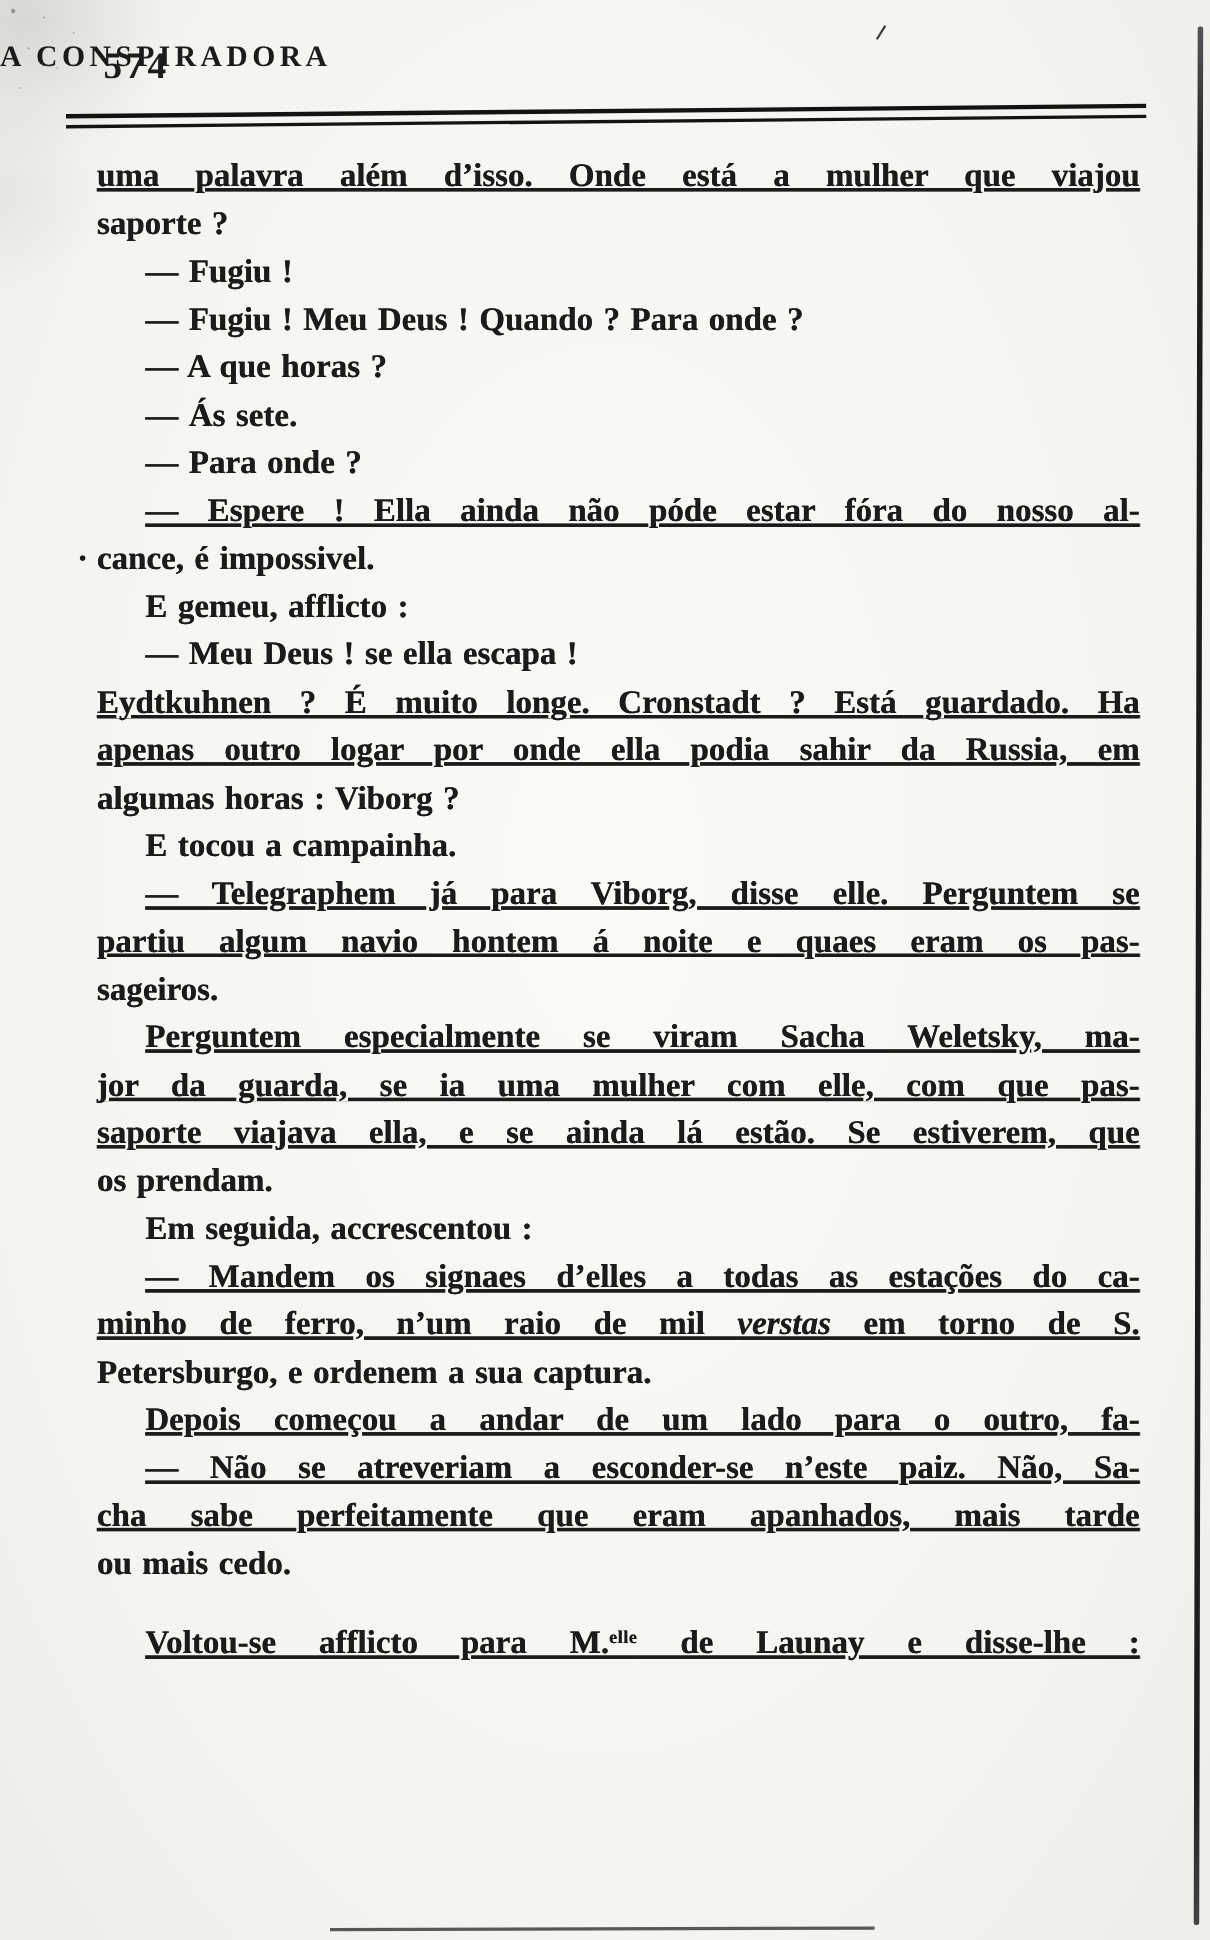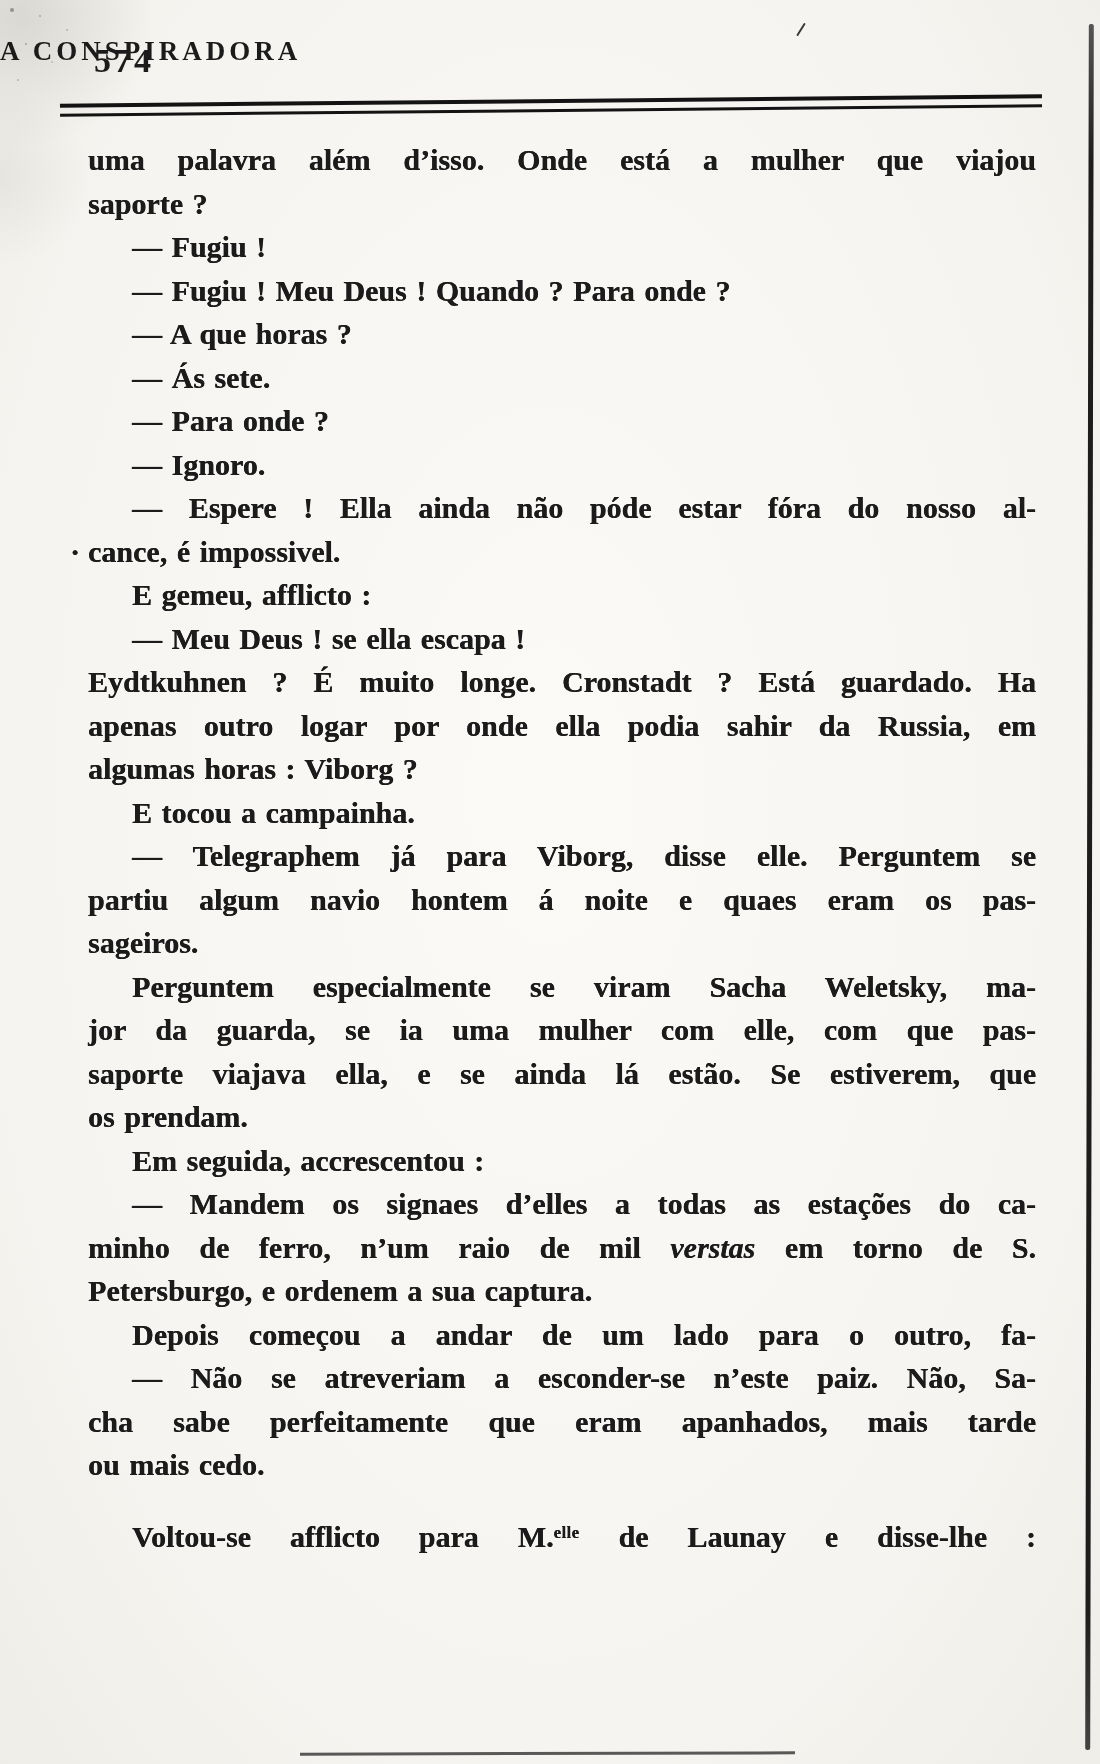--- a/index.html
+++ b/index.html
@@ -37,20 +37,21 @@
     font-size:30px;font-weight:bold;
     line-height:43.5px;height:43.5px;
     white-space:nowrap;
     word-spacing:2px;
     text-shadow:0.3px 0 0 #1b1b1b;
   }
   .line.justify{
     white-space:normal;
     text-align:justify;
     text-align-last:justify;
+    text-decoration:underline;
   }
   .line.indent{padding-left:44px;}
   .line:last-child{margin-top:24px;}
   .line .italic{font-style:italic;}
   .line .sup{font-size:0.55em;vertical-align:9px;letter-spacing:0.5px;}
   .margin-dot{
     position:absolute;left:-18px;top:0;
     font-size:30px;font-weight:bold;
   }
   .gutter-shadow{
@@ -93,21 +94,20 @@
   <div class="header-rule"></div>
 
   <div class="page-body">
       <div class="line justify"><span>uma palavra além d’isso. Onde está a mulher que viajou</span></div>
       <div class="line"><span>saporte ?</span></div>
       <div class="line indent"><span>— Fugiu !</span></div>
       <div class="line indent"><span>— Fugiu ! Meu Deus ! Quando ? Para onde ?</span></div>
       <div class="line indent"><span>— A que horas ?</span></div>
       <div class="line indent"><span>— Ás sete.</span></div>
       <div class="line indent"><span>— Para onde ?</span></div>
-      <div class="line indent"><span>— Ignoro.</span></div>
       <div class="line indent justify"><span>— Espere ! Ella ainda não póde estar fóra do nosso al-</span></div>
       <div class="line"><span class="margin-dot">·</span><span>cance, é impossivel.</span></div>
       <div class="line indent"><span>E gemeu, afflicto :</span></div>
       <div class="line indent"><span>— Meu Deus ! se ella escapa !</span></div>
       <div class="line justify"><span>Eydtkuhnen ? É muito longe. Cronstadt ? Está guardado. Ha</span></div>
       <div class="line justify"><span>apenas outro logar por onde ella podia sahir da Russia, em</span></div>
       <div class="line"><span>algumas horas : Viborg ?</span></div>
       <div class="line indent"><span>E tocou a campainha.</span></div>
       <div class="line indent justify"><span>— Telegraphem já para Viborg, disse elle. Perguntem se</span></div>
       <div class="line justify"><span>partiu algum navio hontem á noite e quaes eram os pas-</span></div>

